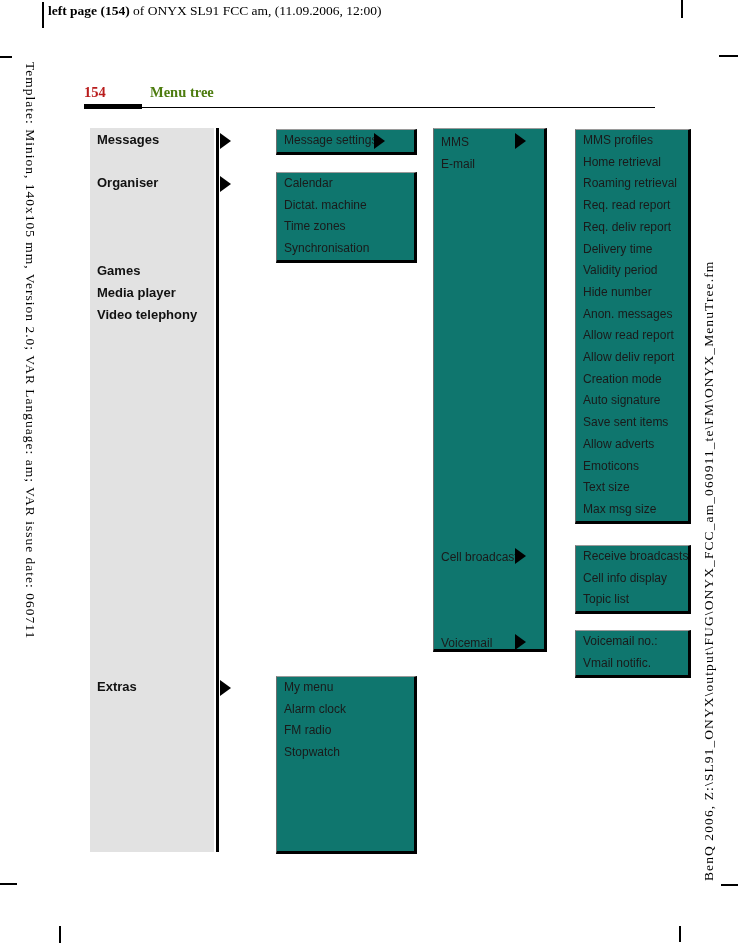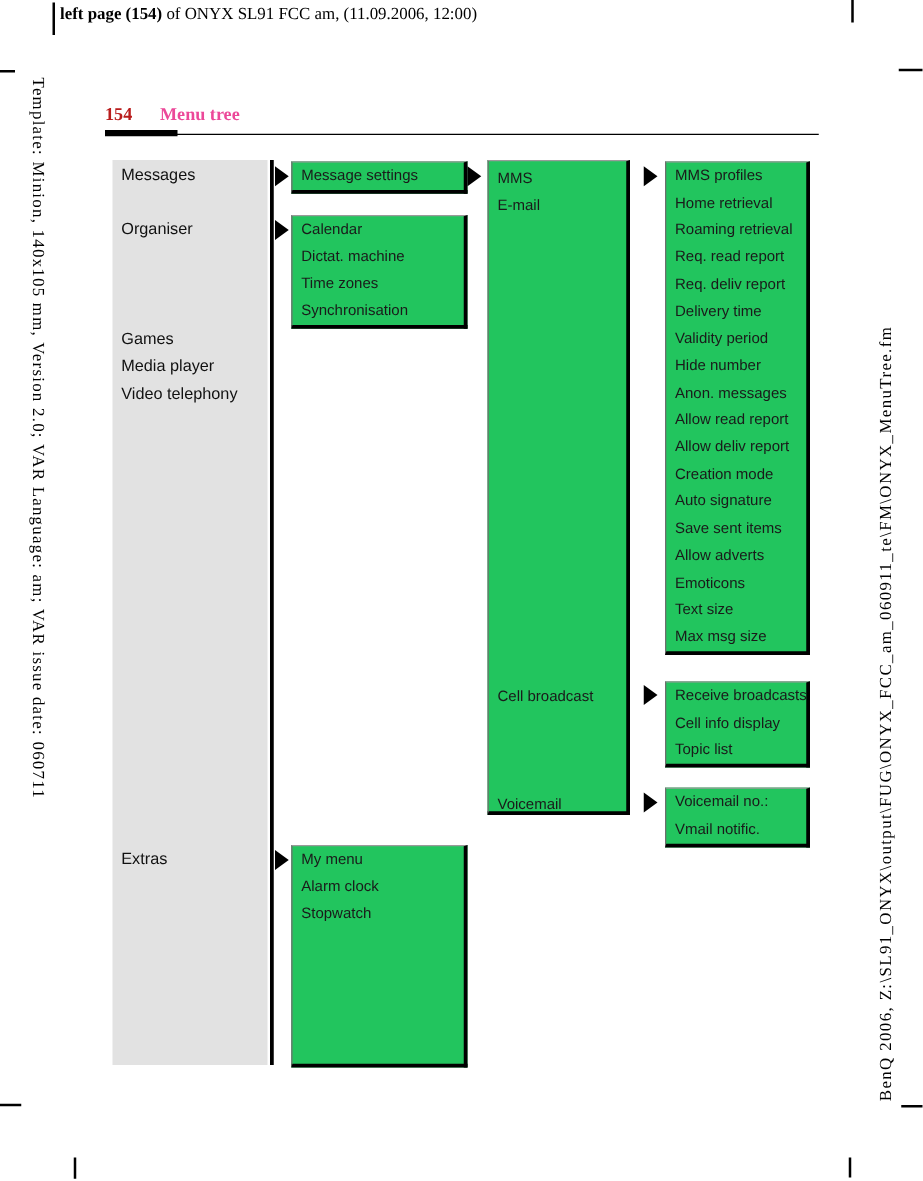--- a/index.html
+++ b/index.html
@@ -10,30 +10,30 @@
   
   .pagehdr{position:absolute;left:48px;top:3px;font:13.5px "Liberation Serif", serif;color:#000;white-space:nowrap;}
   .pagehdr b{font-weight:bold;}
   
   .gutter-left{position:absolute;left:38px;top:62px;transform-origin:0 0;transform:rotate(90deg);
     white-space:nowrap;font:13.5px "Liberation Serif", serif;letter-spacing:1px;color:#000;}
   .gutter-right{position:absolute;left:701px;top:881px;transform-origin:0 0;transform:rotate(-90deg);
     white-space:nowrap;font:13.5px "Liberation Serif", serif;letter-spacing:1.1px;color:#000;}
   
   .h-num{position:absolute;left:84px;top:84px;font:bold 14.5px "Liberation Serif", serif;color:#b91c1c;}
-  .h-title{position:absolute;left:128px;top:84px;font:bold 14.5px "Liberation Serif", serif;color:#ec4899;}
+  .h-title{position:absolute;left:150px;top:84px;font:bold 14.5px "Liberation Serif", serif;color:#4d7c0f;}
   .rule-thin{position:absolute;left:84px;top:107px;width:571px;height:1px;background:#000;}
   .rule-thick{position:absolute;left:84px;top:104px;width:58px;height:5px;background:#000;}
   
   .panel1{position:absolute;left:90px;top:128px;width:124px;height:724px;background:#e2e2e2;}
   .vline1{position:absolute;left:216px;top:128px;width:3px;height:724px;background:#000;}
-  .l1{position:absolute;left:97px;width:115px;font-weight:normal;font-size:13px;line-height:22px;color:#111;}
-  .menubox{position:absolute;background:#22c55e;color:#1a1a1a;font-size:12px;line-height:21.7px;
+  .l1{position:absolute;left:97px;width:115px;font-weight:bold;font-size:13px;line-height:22px;color:#111;}
+  .menubox{position:absolute;background:#0f766e;color:#1a1a1a;font-size:12px;line-height:21.7px;
     border-top:1px solid #9a9a9a;border-left:1px solid #6e6e6e;border-right:3px solid #000;border-bottom:3px solid #000;
-    padding-left:7px;}
+    padding-left:7px;margin-left:43px;}
   .mi{white-space:nowrap;}
   .abs-item{position:absolute;left:7px;white-space:nowrap;line-height:22px;}
   .arrow{position:absolute;width:0;height:0;border-top:8px solid transparent;border-bottom:8px solid transparent;
     border-left:11px solid #000;}
 </style>
 </head>
 <body>
 
 <div class="crop" style="left:42px;top:2px;width:2px;height:26px"></div>
 <div class="crop" style="left:681px;top:0;width:2px;height:18px"></div>
@@ -74,20 +74,21 @@
     </div>
   <div class="menubox" style="left:233px;top:172px;width:130px;height:87px">
       <div class="mi">Calendar</div>
       <div class="mi">Dictat. machine</div>
       <div class="mi">Time zones</div>
       <div class="mi">Synchronisation</div>
     </div>
   <div class="menubox" style="left:233px;top:676px;width:130px;height:174px">
       <div class="mi">My menu</div>
       <div class="mi">Alarm clock</div>
+      <div class="mi">FM radio</div>
       <div class="mi">Stopwatch</div>
     </div>
 
   <div class="arrow" style="left:374px;top:133px"></div>
 
   <div class="menubox" style="left:390px;top:128px;width:110px;height:520px;padding-left:0">
     <div class="abs-item" style="top:2px">MMS</div>
     <div class="abs-item" style="top:24px">E-mail</div>
     <div class="abs-item" style="top:417px">Cell broadcast</div>
     <div class="abs-item" style="top:503px">Voicemail</div>

